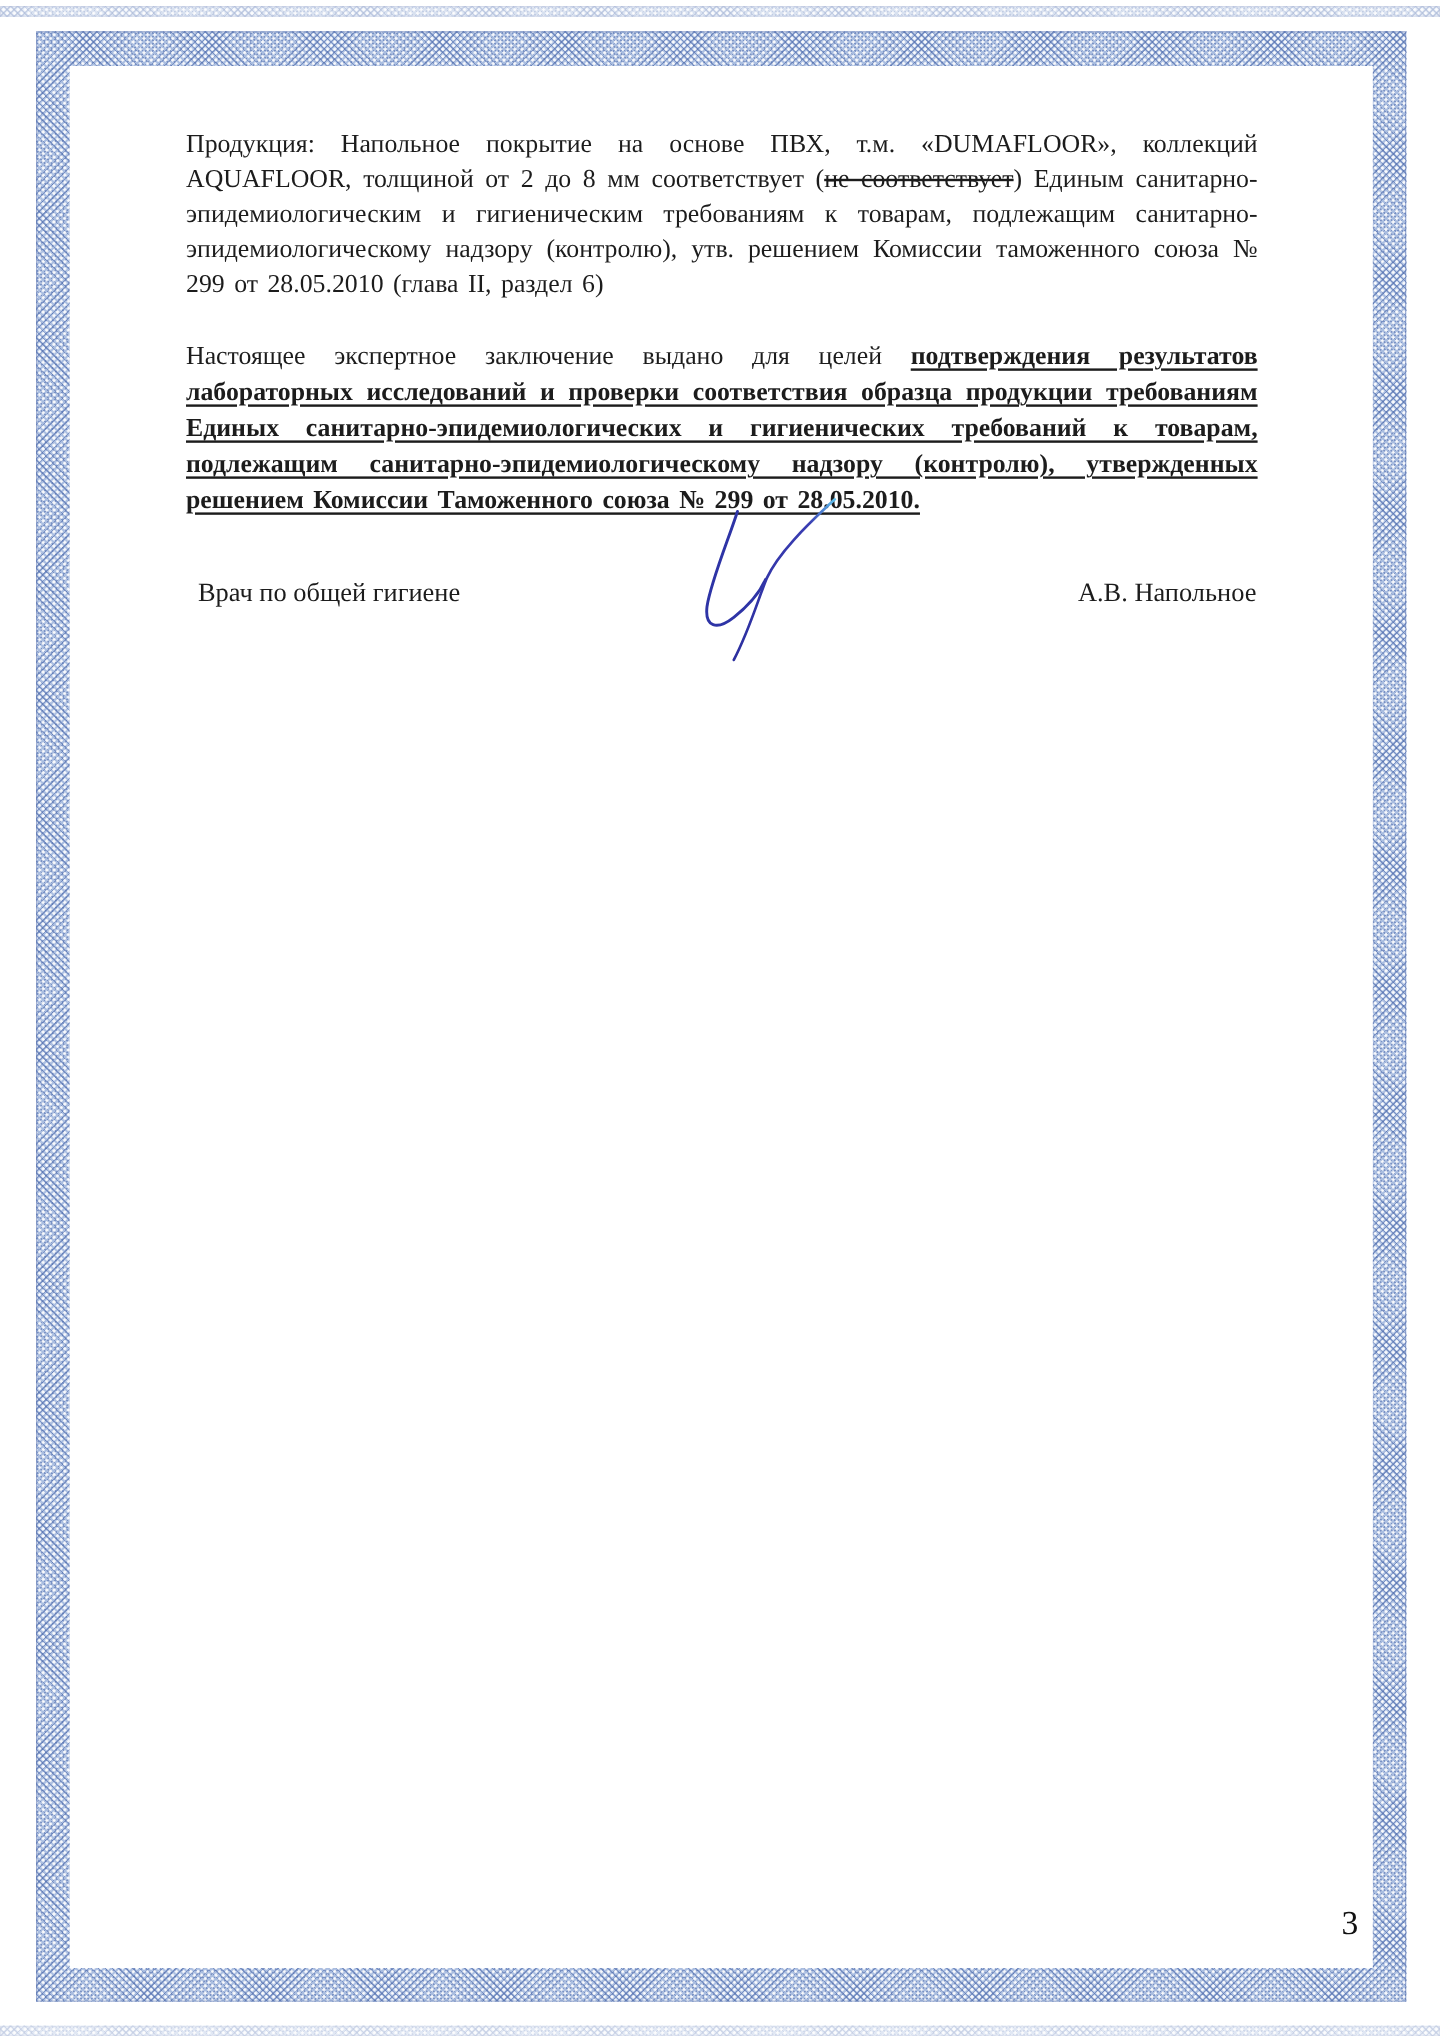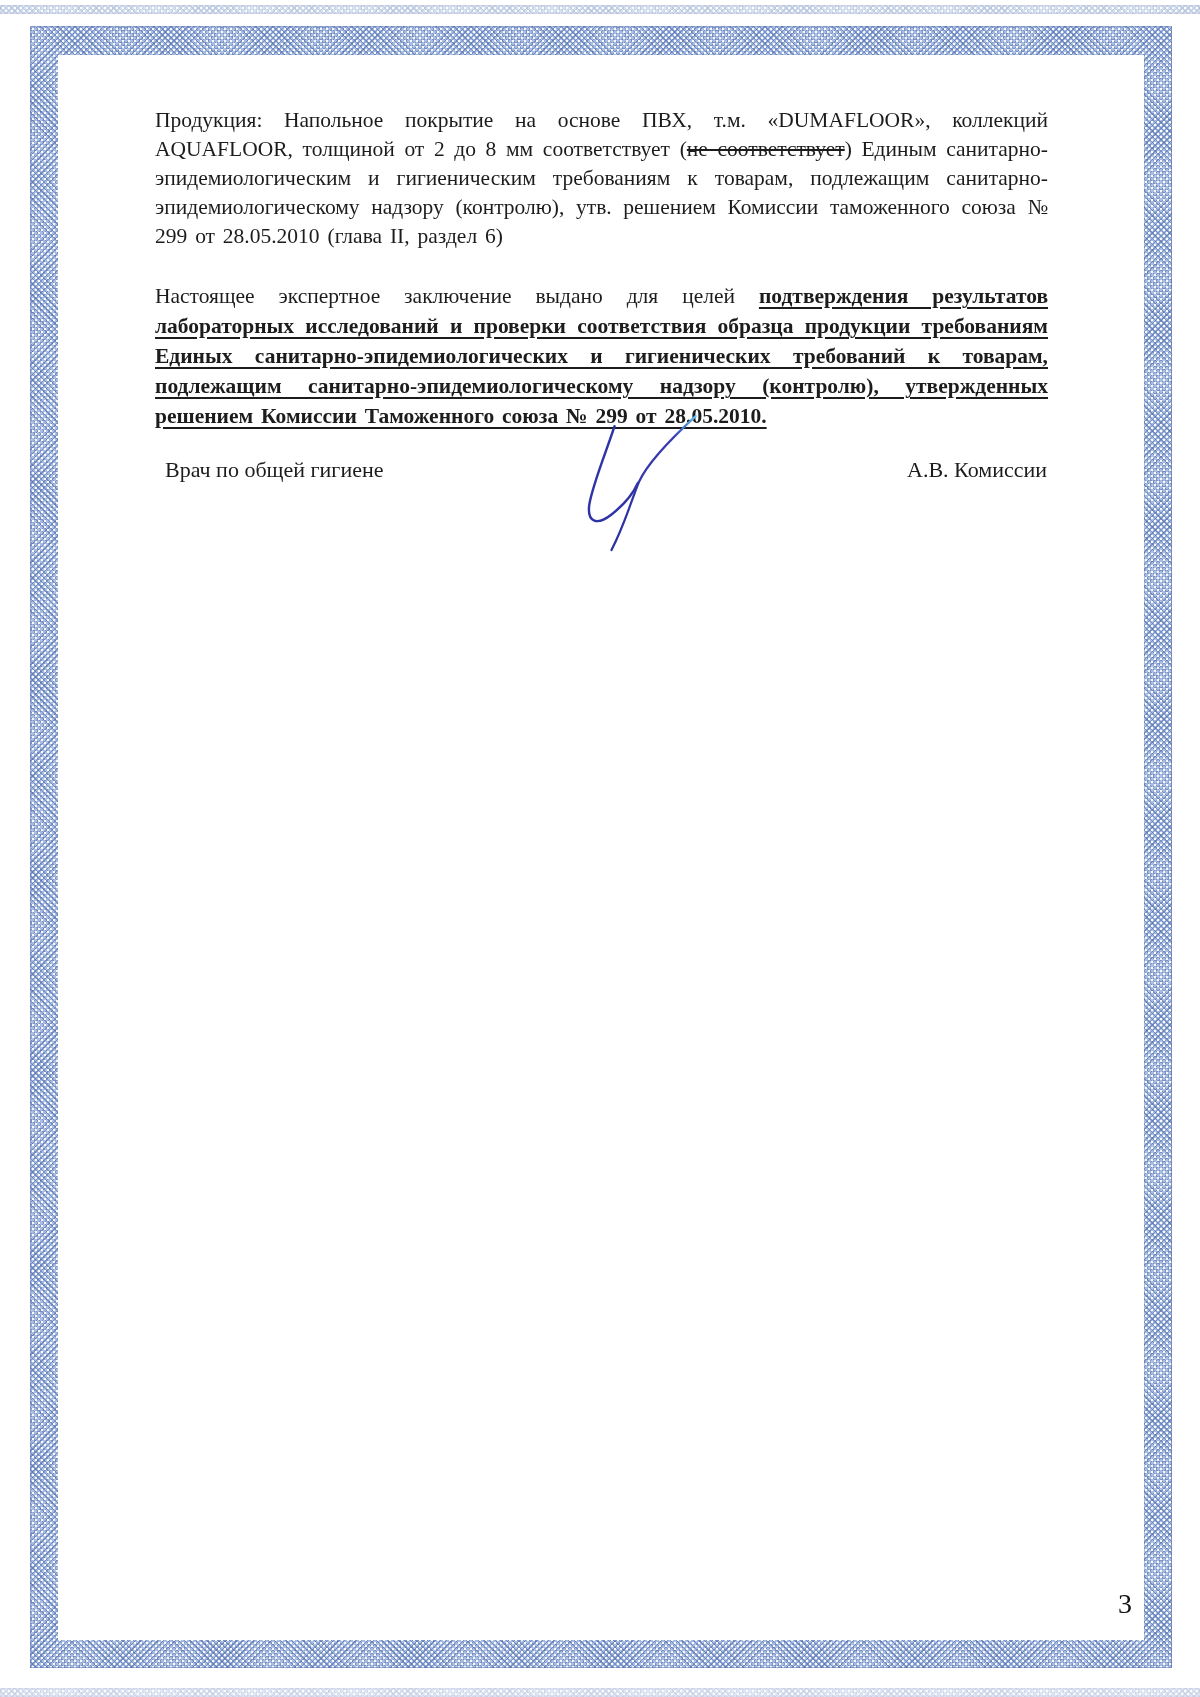--- a/index.html
+++ b/index.html
@@ -41,21 +41,21 @@
   b{font-weight:normal;}
   .strike{text-decoration:line-through;text-decoration-thickness:2px;}
   .emph{
     font-weight:bold;
     text-decoration:underline;
     text-decoration-thickness:2px;
     text-underline-offset:4px;
   }
   
   .sign-row{
-    position:absolute;left:165px;top:457px;width:882px;
+    position:absolute;left:165px;top:481px;width:882px;
     display:flex;justify-content:space-between;align-items:baseline;
     font-size:22px;
   }
   .sig-svg{position:absolute;left:578px;top:410px;width:138px;height:142px;}
   
   .page-num{
     position:absolute;right:68px;top:1588px;font-size:28px;color:#111;
   }
 </style>
 </head>
@@ -69,21 +69,21 @@
 </div>
 
 <div class="content">
   <p class="para"><span>Продукция: Напольное покрытие на основе ПВХ, т.м. «DUMAFLOOR», коллекций AQUAFLOOR, толщиной от 2 до 8 мм </span><b>соответствует</b><b> (</b><b class="strike">не соответствует</b><b>) </b><span>Единым санитарно-эпидемиологическим и гигиеническим требованиям к товарам, подлежащим санитарно-эпидемиологическому надзору (контролю), утв. решением Комиссии таможенного союза № 299 от 28.05.2010 (глава II, раздел 6)</span></p>
 
   <p class="para para2"><span>Настоящее экспертное заключение выдано для целей </span><b class="emph">подтверждения результатов лабораторных исследований и проверки соответствия образца продукции требованиям Единых санитарно-эпидемиологических и гигиенических требований к товарам, подлежащим санитарно-эпидемиологическому надзору (контролю), утвержденных решением Комиссии Таможенного союза № 299 от 28.05.2010.</b></p>
 </div>
 
 <div class="sign-row">
   <span>Врач по общей гигиене</span>
-  <span>А.В. Комиссии</span>
+  <span>А.В. Напольное</span>
 </div>
 
 <svg class="sig-svg" viewBox="0 0 130 140" aria-hidden="true">
   <defs>
     <linearGradient id="inkGrad" x1="0" y1="1" x2="1" y2="0">
       <stop offset="0%" stop-color="#2c2f9f"></stop>
       <stop offset="80%" stop-color="#3a3db2"></stop>
       <stop offset="100%" stop-color="#5ec1ee"></stop>
     </linearGradient>
   </defs>

